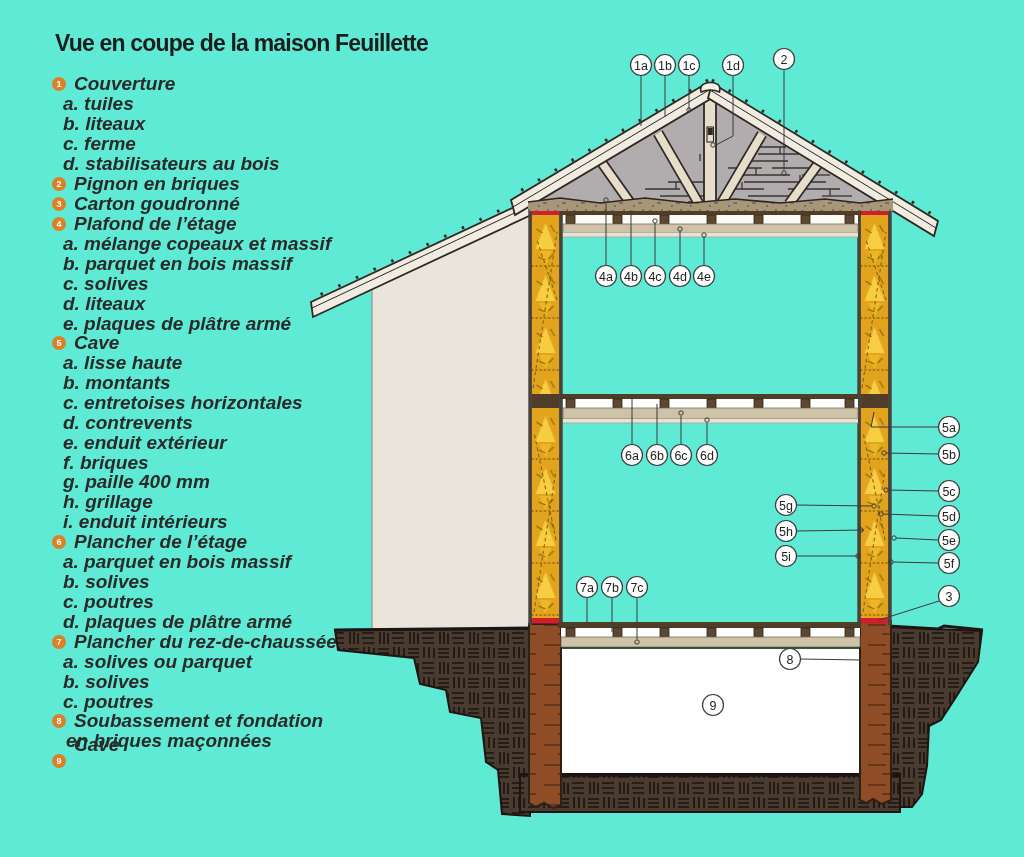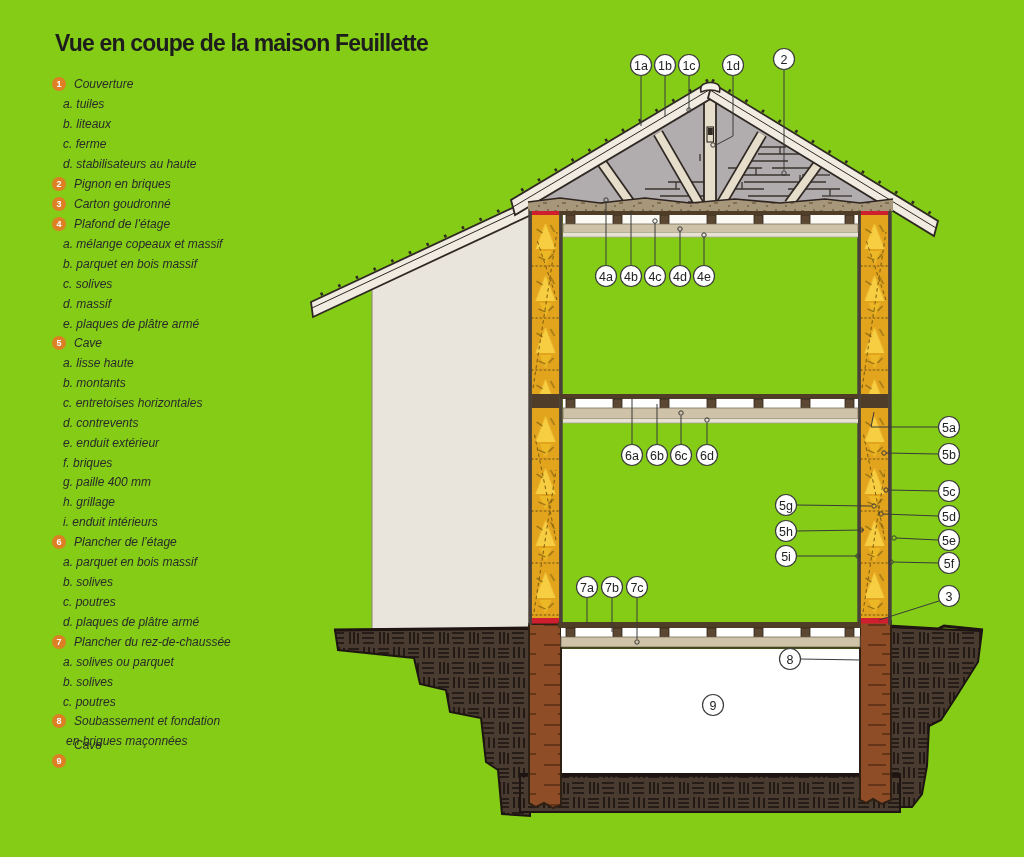--- a/index.html
+++ b/index.html
@@ -1,56 +1,56 @@
 <!DOCTYPE html>
 <html lang="fr"><head>
 <meta charset="utf-8">
 <title>Vue en coupe de la maison Feuillette</title>
 <style>
   html,body{margin:0;padding:0;background:#ffffff;}
-  #page{position:relative;width:1024px;height:857px;background:#84cc16;overflow:hidden;
+  #page{position:relative;width:1024px;height:857px;background:#5eead4;overflow:hidden;
         font-family:"Liberation Sans", sans-serif;}
   #title{position:absolute;left:55px;top:30px;font-size:23px;font-weight:bold;
          color:#1d1d1d;letter-spacing:-0.8px;}
-  .lg{position:absolute;height:20px;line-height:20px;font-size:12px;font-style:italic;
-      color:#2a2a2a;white-space:nowrap;}
+  .lg{position:absolute;height:20px;line-height:20px;font-size:19px;font-style:italic;
+      color:#2a2a2a;white-space:nowrap;font-weight:bold;}
   .main{left:74px;}
   .sub{left:63px;}
   .badge{position:absolute;left:52px;width:14px;height:14px;border-radius:50%;
          background:#dd7f24;color:#ffffff;font-size:9px;font-weight:bold;font-style:normal;
          text-align:center;line-height:14px;font-family:"Liberation Sans",sans-serif;}
   svg{position:absolute;left:0;top:0;}
 </style>
 </head>
 <body>
 <div id="page">
 
 <div id="title">Vue en coupe de la maison Feuillette</div>
 
 <div id="legend">
 
 <div class="badge" style="top:77px">1</div>
 <div class="lg main" style="top:74px">Couverture</div>
 <div class="lg sub" style="top:94px">a. tuiles</div>
 <div class="lg sub" style="top:114px">b. liteaux</div>
 <div class="lg sub" style="top:134px">c. ferme</div>
-<div class="lg sub" style="top:154px">d. stabilisateurs au haute</div>
+<div class="lg sub" style="top:154px">d. stabilisateurs au bois</div>
 
 <div class="badge" style="top:177px">2</div>
 <div class="lg main" style="top:174px">Pignon en briques</div>
 
 <div class="badge" style="top:197px">3</div>
 <div class="lg main" style="top:194px">Carton goudronné</div>
 
 <div class="badge" style="top:217px">4</div>
 <div class="lg main" style="top:214px">Plafond de l’étage</div>
 <div class="lg sub" style="top:234px">a. mélange copeaux et massif</div>
 <div class="lg sub" style="top:254px">b. parquet en bois massif</div>
 <div class="lg sub" style="top:274px">c. solives</div>
-<div class="lg sub" style="top:294px">d. massif</div>
+<div class="lg sub" style="top:294px">d. liteaux</div>
 <div class="lg sub" style="top:314px">e. plaques de plâtre armé</div>
 
 <div class="badge" style="top:336px">5</div>
 <div class="lg main" style="top:333px">Cave</div>
 <div class="lg sub" style="top:353px">a. lisse haute</div>
 <div class="lg sub" style="top:373px">b. montants</div>
 <div class="lg sub" style="top:393px">c. entretoises horizontales</div>
 <div class="lg sub" style="top:413px">d. contrevents</div>
 <div class="lg sub" style="top:433px">e. enduit extérieur</div>
 <div class="lg sub" style="top:453px">f. briques</div>

